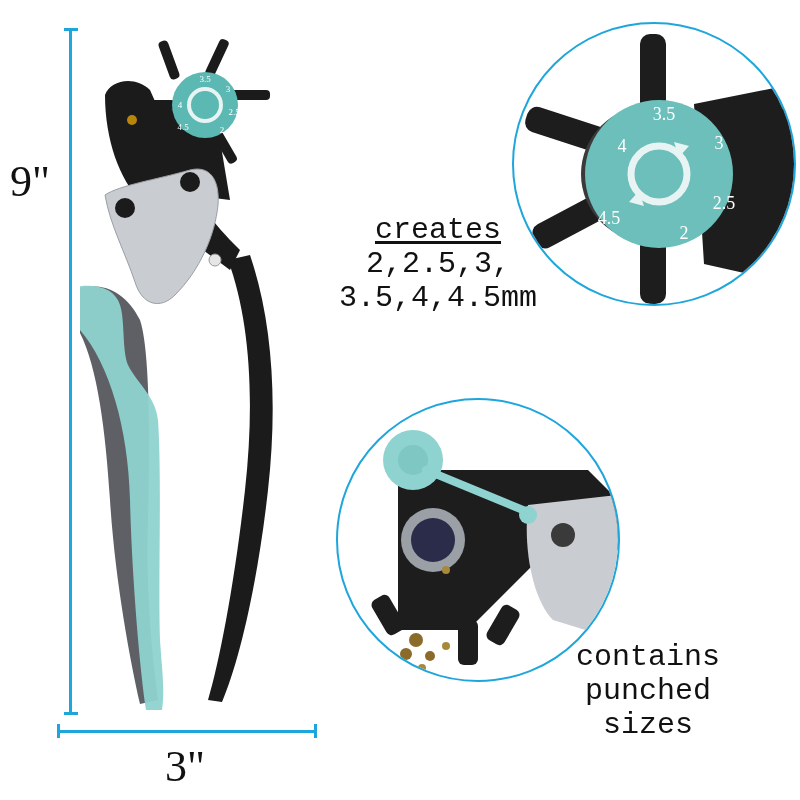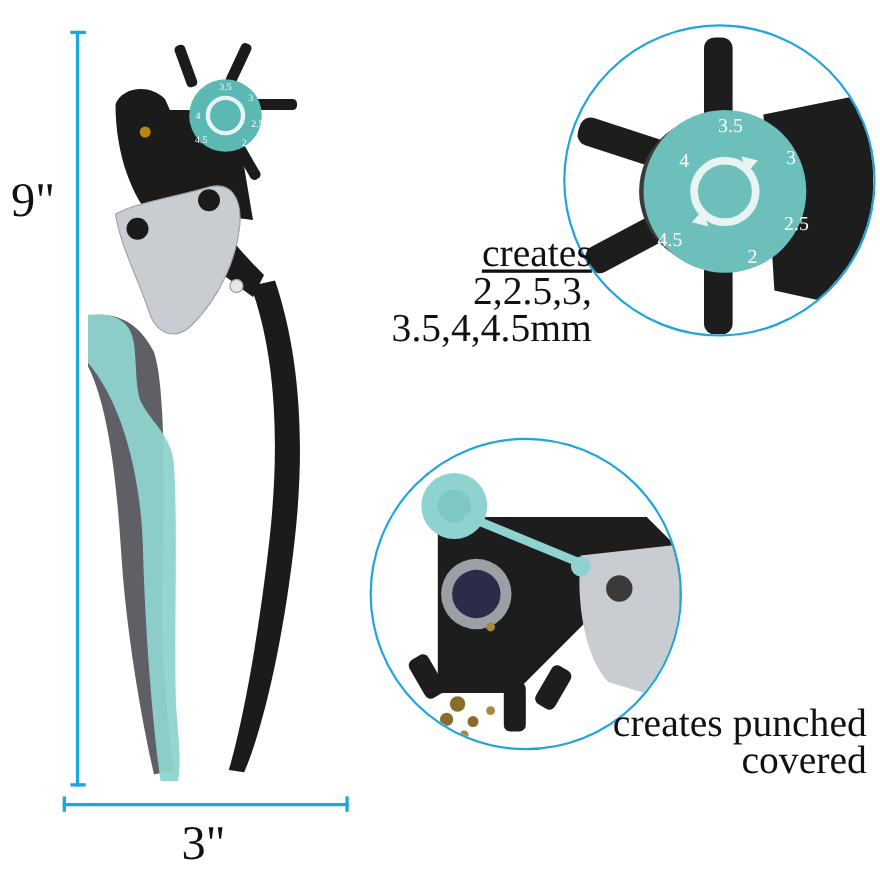--- a/index.html
+++ b/index.html
@@ -15,21 +15,21 @@
 
   
   .tool { left: 80px; top: 20px; width: 260px; height: 690px; }
 
   
   .circle { border: 2px solid #1ea6dc; border-radius: 50%; background: #fff; overflow: hidden; }
   .circle1 { left: 512px; top: 22px; width: 280px; height: 280px; }
   .circle2 { left: 336px; top: 398px; width: 280px; height: 280px; }
 
   
-  .caption { text-align: right; font-size: 36px; line-height: 34px; }
+  .caption { text-align: center; font-size: 30px; line-height: 34px; font-family: Liberation Mono, monospace; }
   .cap-sizes { left: 338px; top: 213px; width: 200px; }
   .cap-sizes .u { text-decoration: underline; text-underline-offset: 3px; }
   .cap-comp { left: 508px; top: 640px; width: 280px; }
 </style>
 </head>
 <body>
 
 <div class="abs dim-v"></div>
 <div class="abs dim-v-cap" style="top:28px"></div>
 <div class="abs dim-v-cap" style="top:712px"></div>
@@ -130,15 +130,15 @@
   </svg>
 </div>
 
 <div class="abs caption cap-sizes">
   <div class="u">creates</div>
   <div>2,2.5,3,</div>
   <div>3.5,4,4.5mm</div>
 </div>
 
 <div class="abs caption cap-comp">
-  <div>creates punched</div>
-  <div>covered</div>
+  <div>contains punched</div>
+  <div>sizes</div>
 </div>
 
 </body></html>

